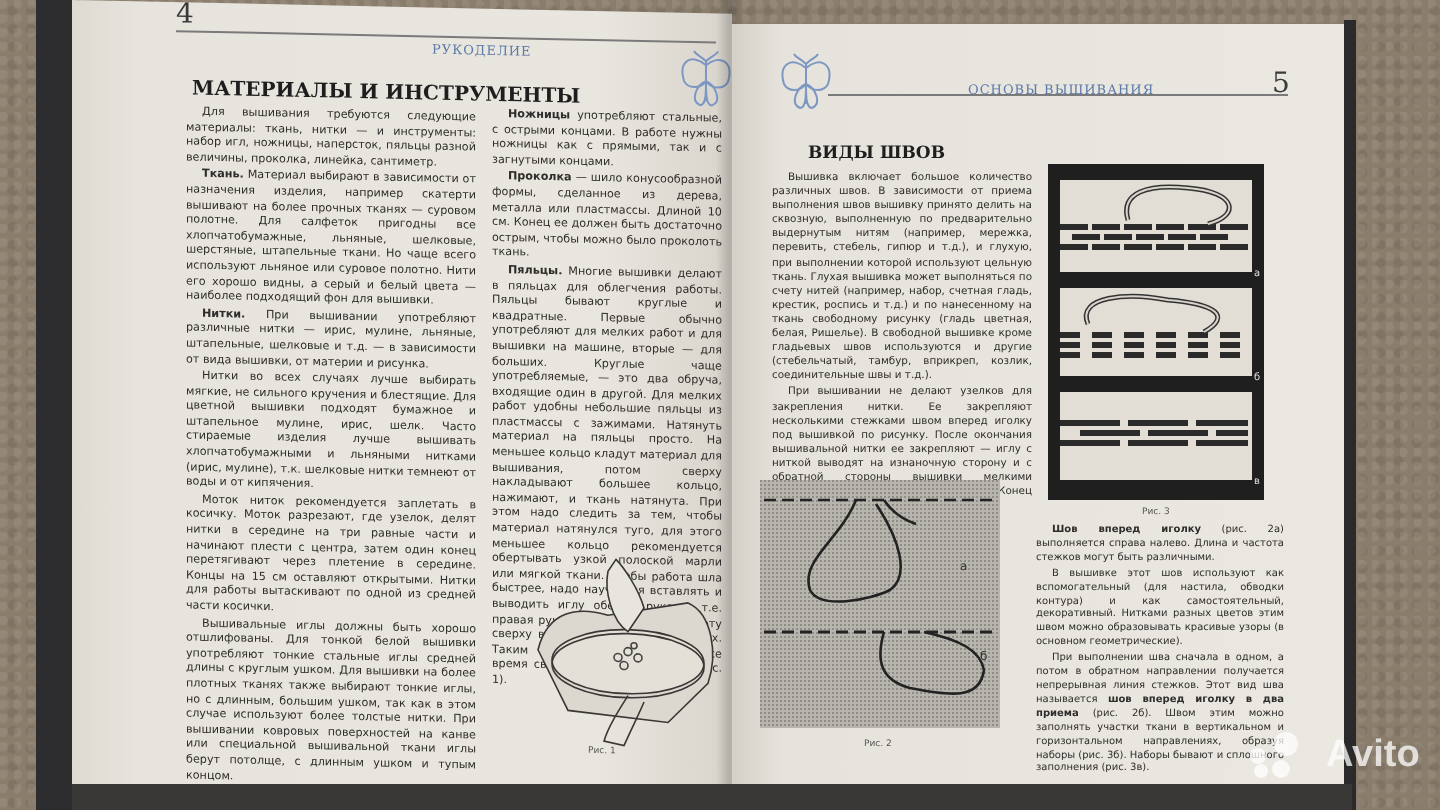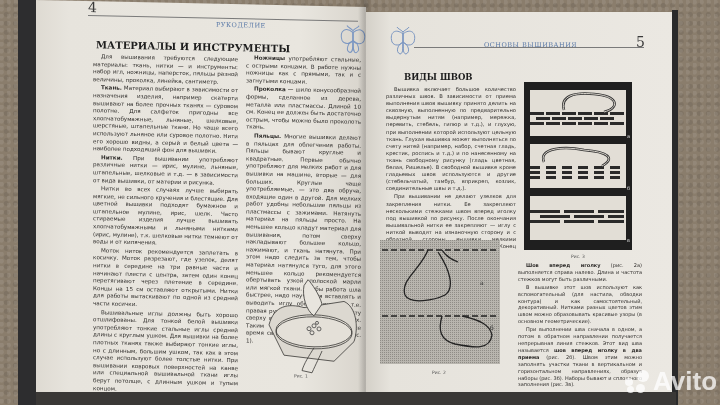--- a/index.html
+++ b/index.html
@@ -48,22 +48,22 @@
   .butterfly { position:absolute; width:34px; height:34px; }
   .title {
     position:absolute; font-family:"DejaVu Serif", serif; font-weight:bold; color:#1e1e1e;
   }
   .col { position:absolute; font-size:5.6px; line-height:7.6px; color:#2f2d2b; text-align:justify; }
   .col p { margin:0 0 1px 0; text-indent:8px; }
   .col b { font-weight:bold; }
   .caption { position:absolute; font-size:4.5px; color:#555; }
   .fig { position:absolute; }
   .watermark {
-    position:absolute; left:625px; top:366px; display:flex; align-items:center; gap:4px;
-    color:rgba(255,255,255,0.75); font-family:"Liberation Sans", sans-serif; font-weight:bold; font-size:26px;
+    position:absolute; left:625px; top:366px; display:flex; align-items:center; gap:14px;
+    color:rgba(255,255,255,0.75); font-family:"Liberation Sans", sans-serif; font-weight:bold; font-size:19px;
   }
   .wm-dots { position:relative; width:24px; height:24px; }
   .wm-dots span { position:absolute; border-radius:50%; background:rgba(255,255,255,0.75); }
 </style>
 </head>
 <body>
 
 <div class="cover-left"></div>
 <div class="cover-right"></div>
 

